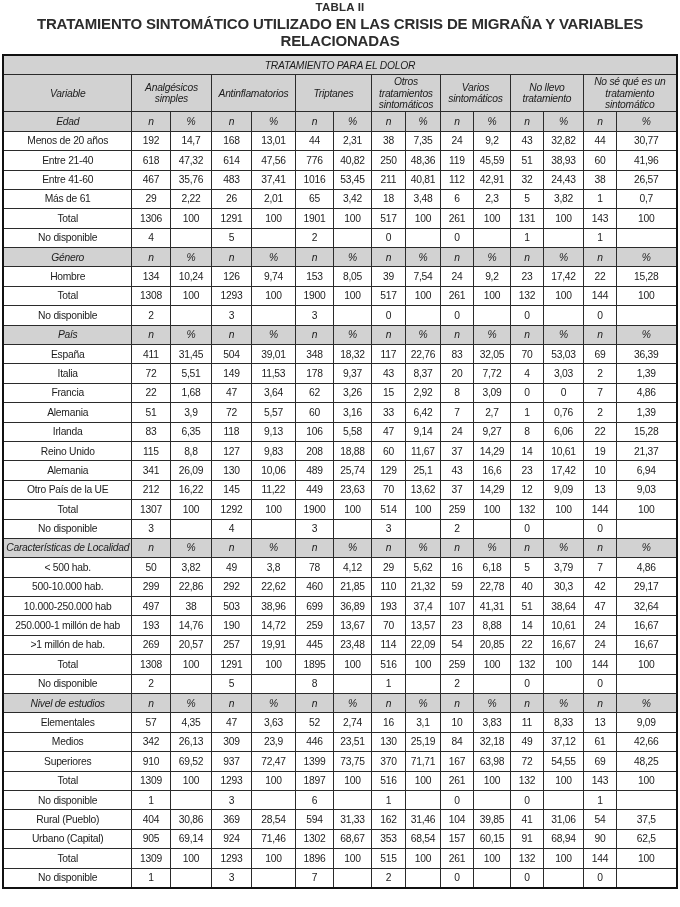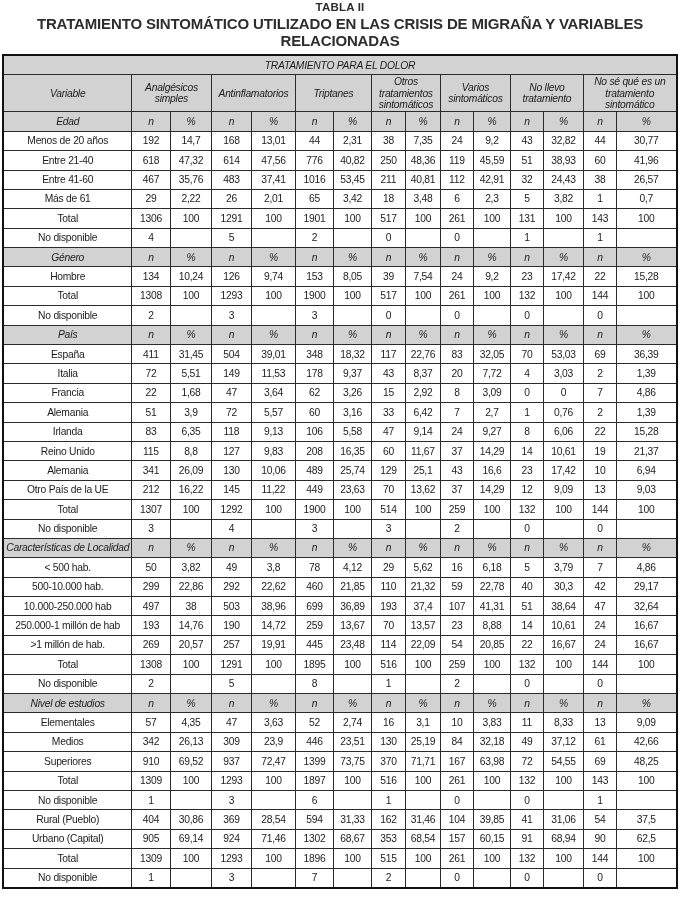--- a/index.html
+++ b/index.html
@@ -408,21 +408,21 @@
           <td>22</td>
           <td>15,28</td>
         </tr>
         <tr>
           <td class="rowlabel">Reino Unido</td>
           <td>115</td>
           <td>8,8</td>
           <td>127</td>
           <td>9,83</td>
           <td>208</td>
-          <td>16,35</td>
+          <td>18,88</td>
           <td>60</td>
           <td>11,67</td>
           <td>37</td>
           <td>14,29</td>
           <td>14</td>
           <td>10,61</td>
           <td>19</td>
           <td>21,37</td>
         </tr>
         <tr>

